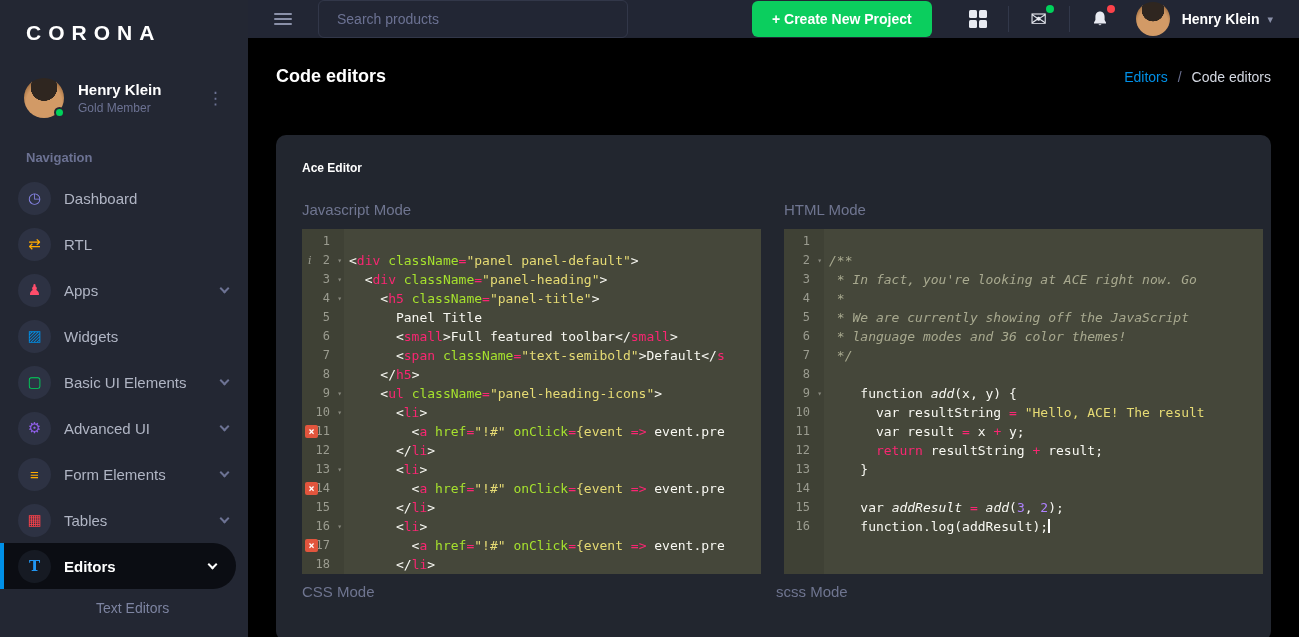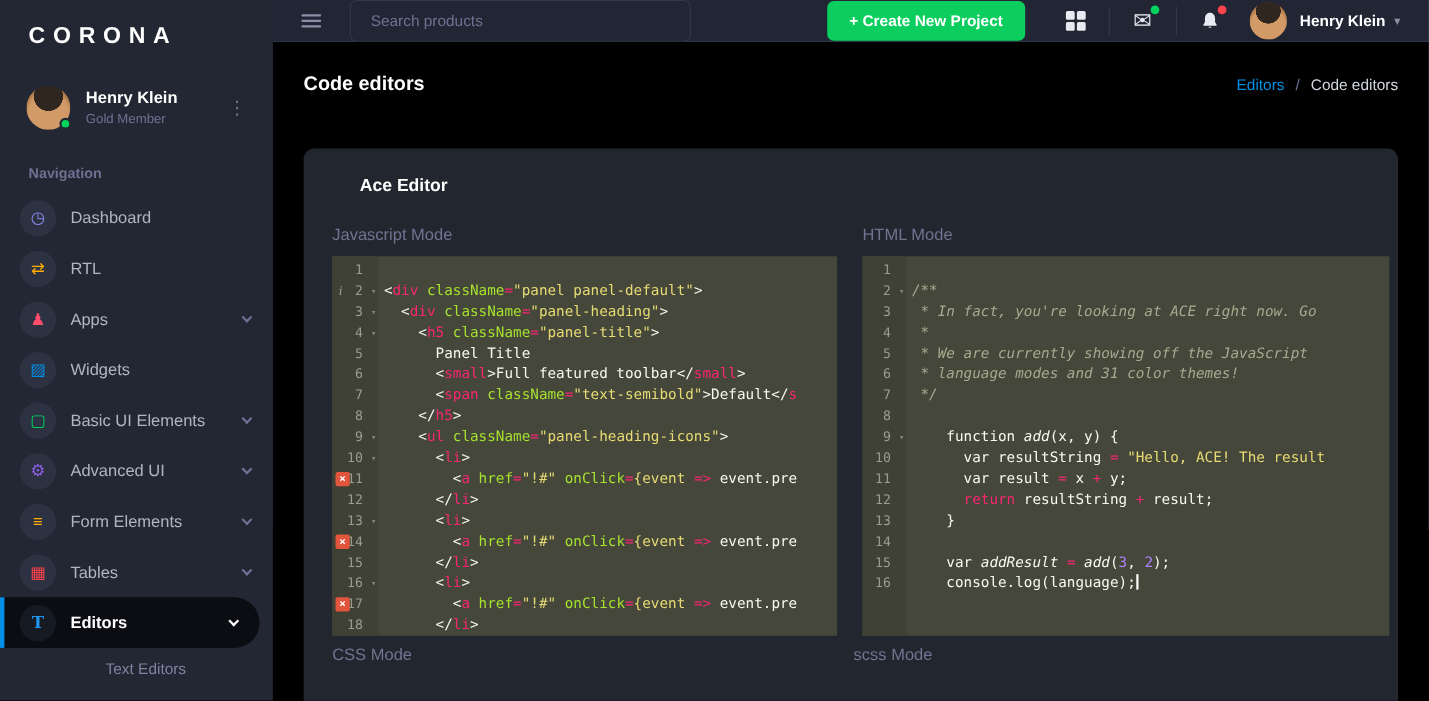--- a/index.html
+++ b/index.html
@@ -71,21 +71,21 @@
   
   .content { flex:1; background:#000; padding:28px 28px 0; }
   .page-head { display:flex; align-items:center; justify-content:space-between; margin-bottom:48px; }
   .page-title { color:#fff; font-size:18px; font-weight:700; }
   .breadcrumb { font-size:14px; display:flex; align-items:center; gap:10px; }
   .crumb-link { color:#0090e7; cursor:pointer; }
   .crumb-sep { color:#6c7293; }
   .crumb-cur { color:#d4d8e2; }
 
   .card { background:#22262f; border-radius:10px; padding:26px 8px 30px 26px; min-height:480px; }
-  .card-title { color:#fff; font-size:16px; font-weight:700; margin-bottom:26px;margin-left:25px; }
+  .card-title { color:#fff; font-size:12px; font-weight:700; margin-bottom:26px; }
   .ed-grid { display:grid; grid-template-columns:459px 1fr; column-gap:23px; }
   .ed-label { color:#6f7590; font-size:15px; margin-bottom:11px; }
   .ed-footer { margin-top:9px;gap:15px; }
 
   
   .editor { height:345px; display:flex; overflow:hidden;
             font-family:"DejaVu Sans Mono", monospace; font-size:13px; line-height:19px;
             background:#45473a; cursor:text; }
   .g-col { background:#3f4135; flex:none; padding-top:3px; }
   .ed0 .g-col { width:42px; }
@@ -310,31 +310,31 @@
                 <div class="g-row"><span>16</span></div>
                 <div class="g-row"></div>
                 <div class="g-row"></div>
               </div>
               <div class="c-col">
                 <div class="c-row"></div>
                 <div class="c-row"><span class="tk-c">/**</span></div>
                 <div class="c-row"><span class="tk-c"> * In fact, you're looking at ACE right now. Go</span></div>
                 <div class="c-row"><span class="tk-c"> *</span></div>
                 <div class="c-row"><span class="tk-c"> * We are currently showing off the JavaScript</span></div>
-                <div class="c-row"><span class="tk-c"> * language modes and 31 color themes!</span></div>
+                <div class="c-row"><span class="tk-c"> * language modes and 36 color themes!</span></div>
                 <div class="c-row"><span class="tk-c"> */</span></div>
                 <div class="c-row"></div>
                 <div class="c-row"><span class="tk-p">    function </span><span class="tk-f">add</span><span class="tk-p">(x, y) {</span></div>
                 <div class="c-row"><span class="tk-p">      var resultString </span><span class="tk-o">=</span><span class="tk-p"> </span><span class="tk-s">"Hello, ACE! The result</span></div>
                 <div class="c-row"><span class="tk-p">      var result </span><span class="tk-o">=</span><span class="tk-p"> x </span><span class="tk-o">+</span><span class="tk-p"> y;</span></div>
                 <div class="c-row"><span class="tk-p">      </span><span class="tk-k">return</span><span class="tk-p"> resultString </span><span class="tk-o">+</span><span class="tk-p"> result;</span></div>
                 <div class="c-row"><span class="tk-p">    }</span></div>
                 <div class="c-row"></div>
                 <div class="c-row"><span class="tk-p">    var </span><span class="tk-f">addResult</span><span class="tk-p"> </span><span class="tk-o">=</span><span class="tk-p"> </span><span class="tk-f">add</span><span class="tk-p">(</span><span class="tk-n">3</span><span class="tk-p">, </span><span class="tk-n">2</span><span class="tk-p">);</span></div>
-                <div class="c-row"><span class="tk-p">    console.log(language);</span><span class="cursor"></span></div>
+                <div class="c-row"><span class="tk-p">    function.log(addResult);</span><span class="cursor"></span></div>
                 <div class="c-row"></div>
                 <div class="c-row"></div>
               </div>
             </div>
         </div>
         <div class="ed-grid ed-footer">
           <div class="ed-label">CSS Mode</div>
           <div class="ed-label">scss Mode</div>
         </div>
       </div>

